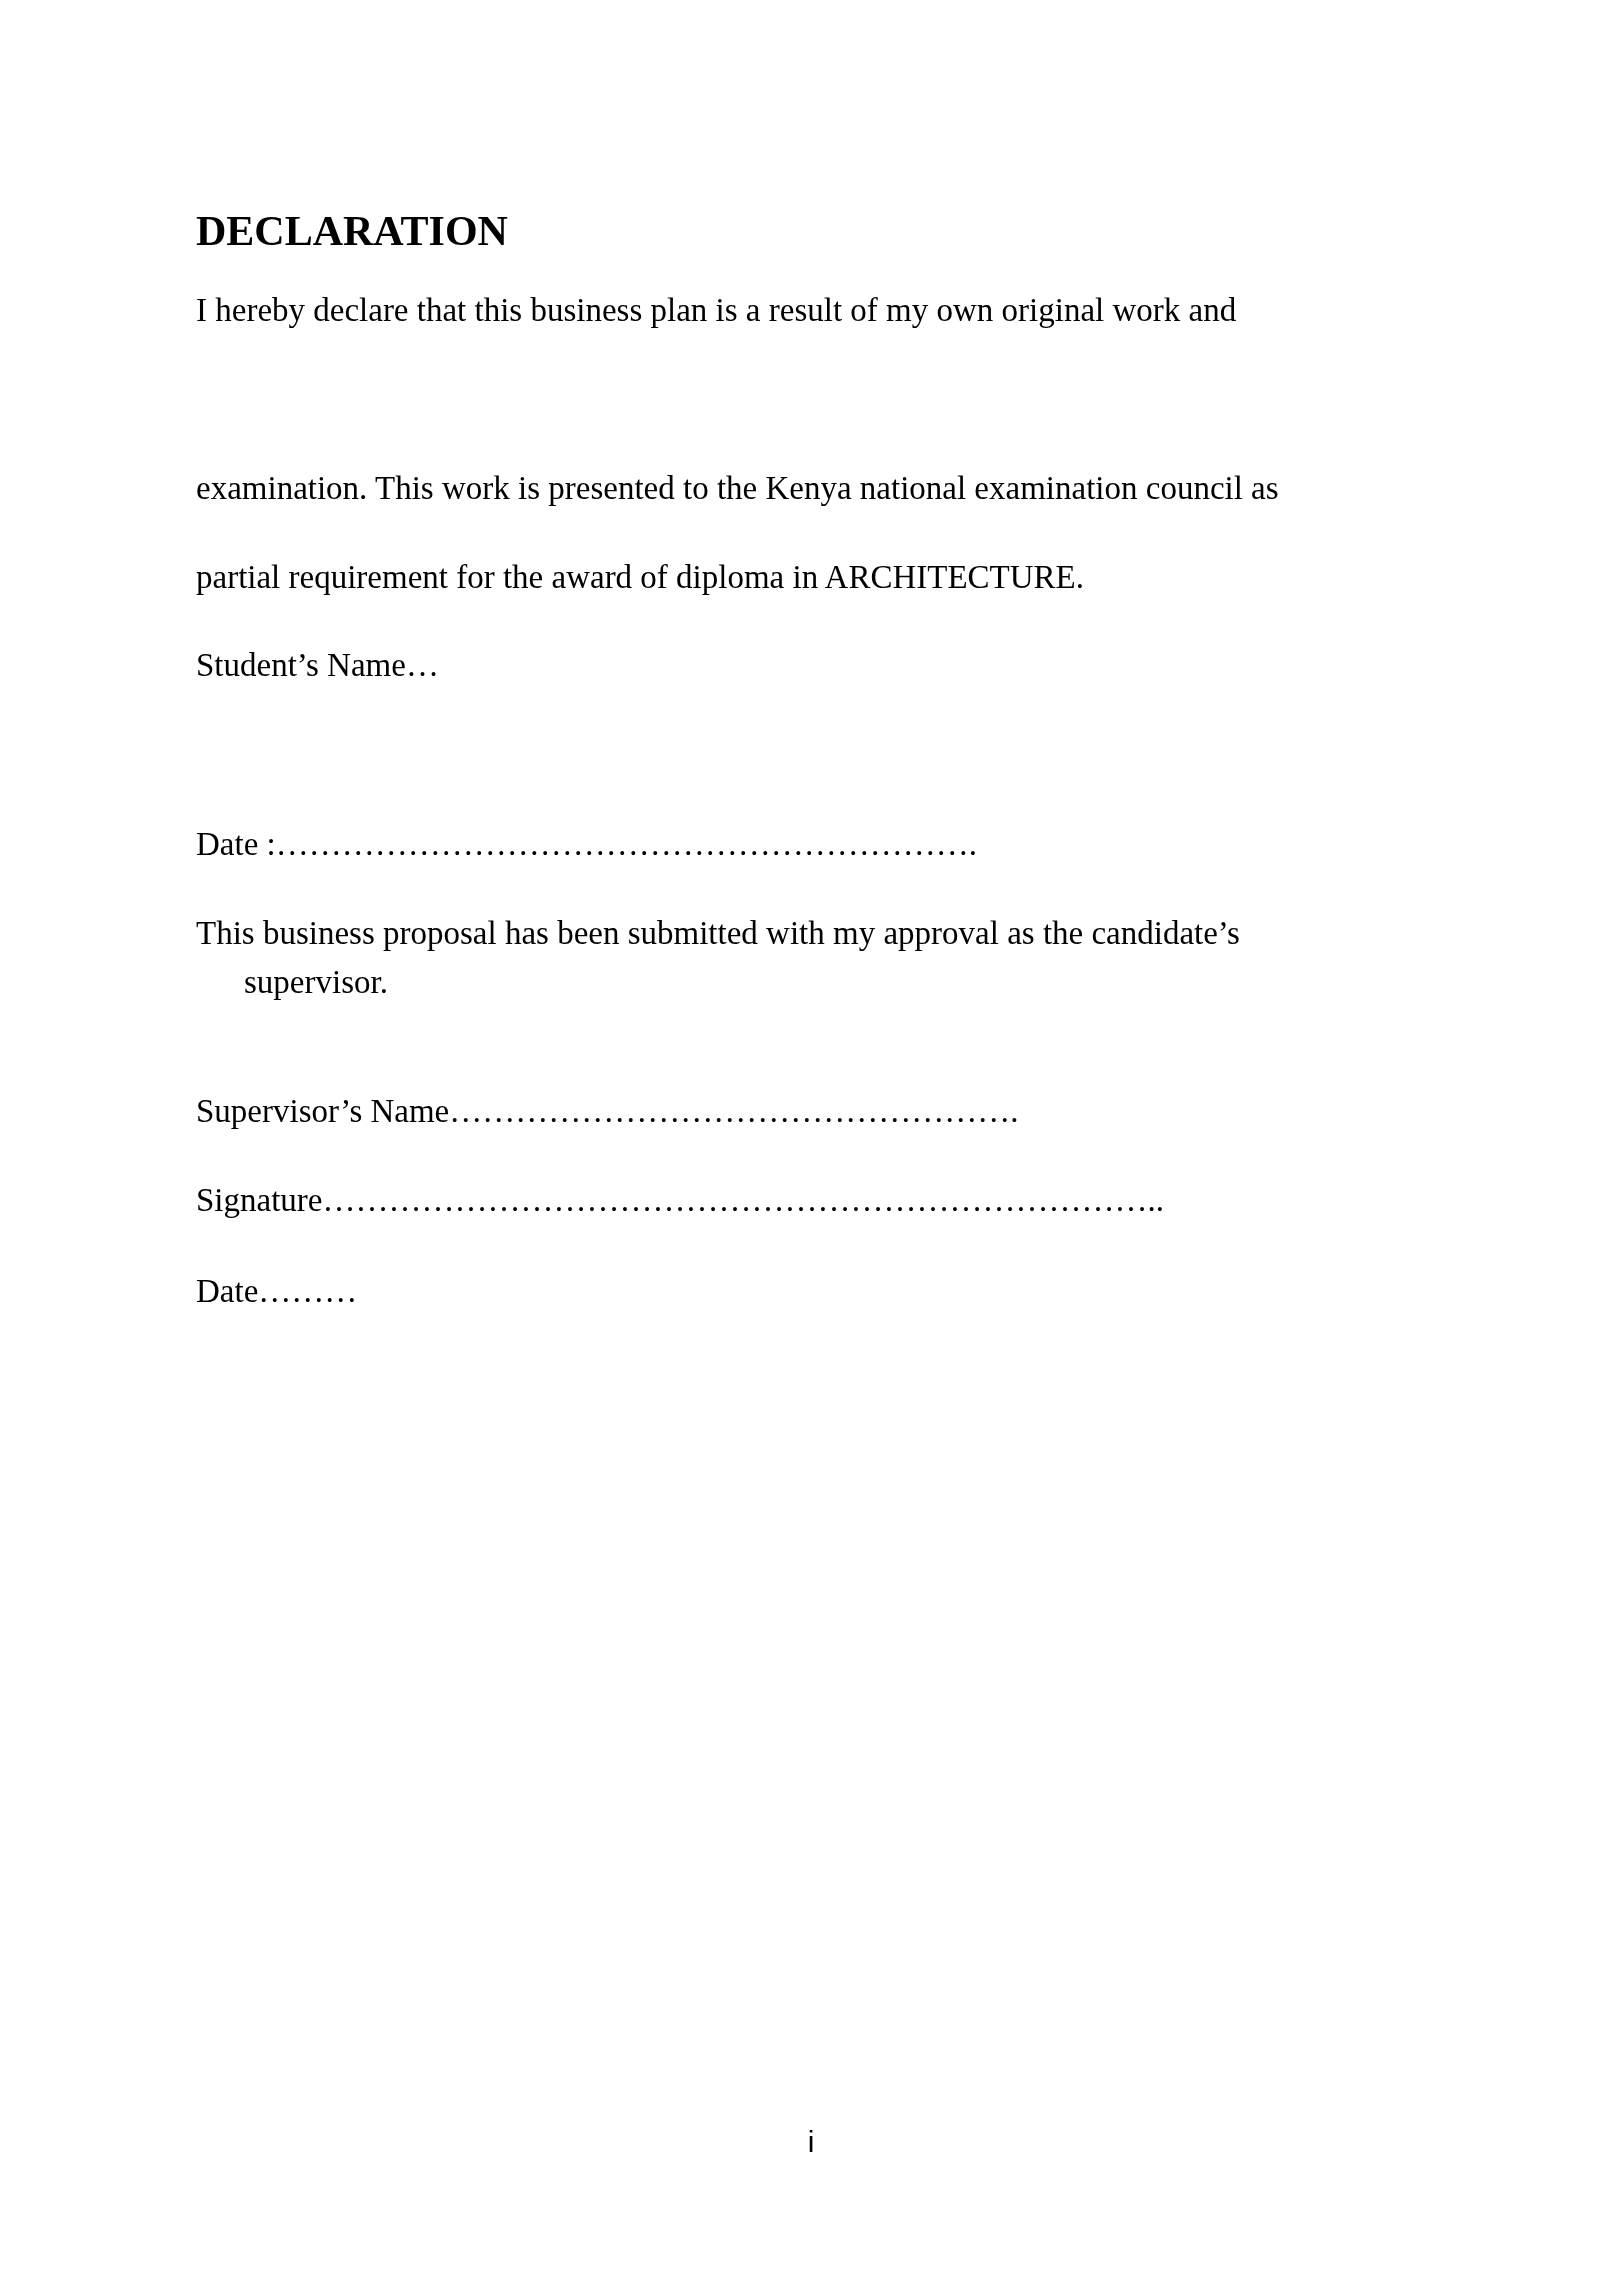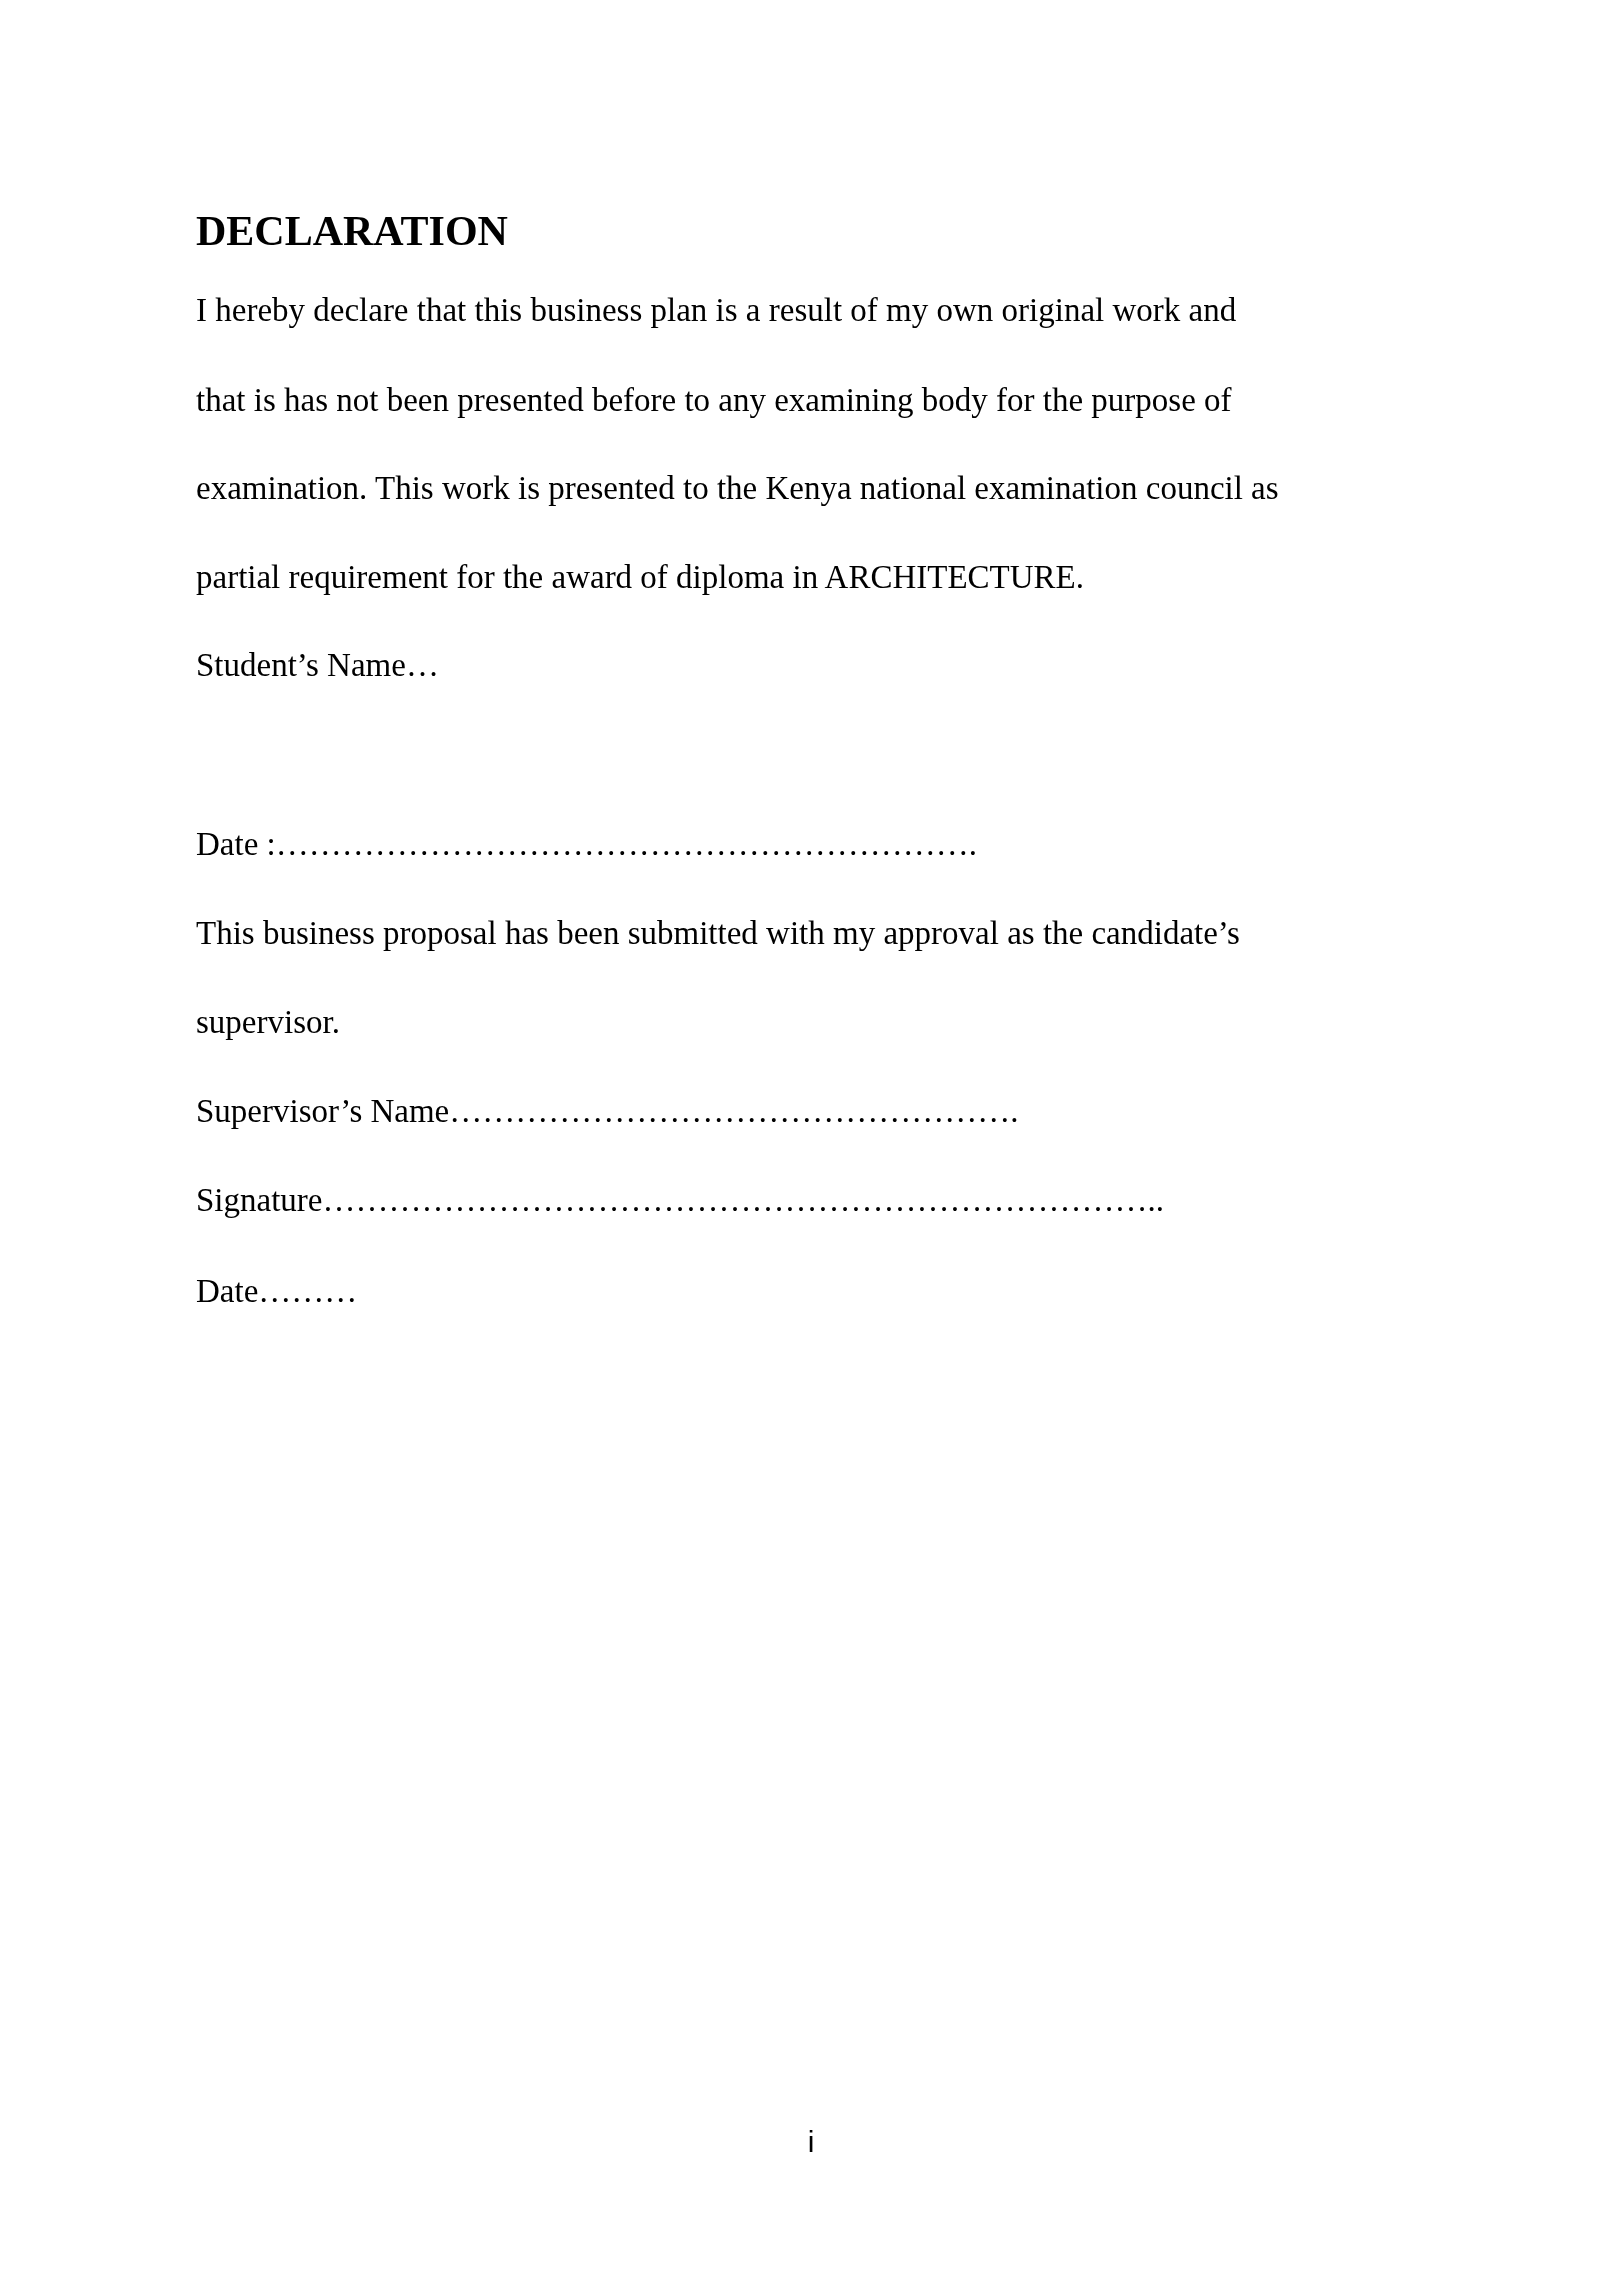--- a/index.html
+++ b/index.html
@@ -54,29 +54,28 @@
   }
 </style>
 </head>
 <body>
 
 <div class="page">
 
   <h1 class="heading">DECLARATION</h1>
 
   <div class="line" style="top:294px;">I hereby declare that this business plan is a result of my own original work and</div>
-  <div class="line" style="top:384px;">that is has not been presented before to any examining body for the purpose of</div>
   <div class="line" style="top:472px;">examination. This work is presented to the Kenya national examination council as</div>
   <div class="line" style="top:561px;">partial requirement for the award of diploma in ARCHITECTURE.</div>
 
   <div class="line" style="top:649px;">Student’s Name…</div>
   <div class="line" style="top:828px;">Date :……………………………………………………….</div>
 
   <div class="line" style="top:917px;">This business proposal has been submitted with my approval as the candidate’s</div>
-  <div class="line" style="top:1006px;">supervisor.</div>
+  <div class="line" style="top:966px;margin-left:48px;">supervisor.</div>
 
   <div class="line" style="top:1095px;">Supervisor’s Name…………………………………………….</div>
   <div class="line" style="top:1184px;">Signature…………………………………………………………………..</div>
   <div class="line" style="top:1275px;">Date………</div>
 
   <div class="page-number">i</div>
 
 </div>
 
 

